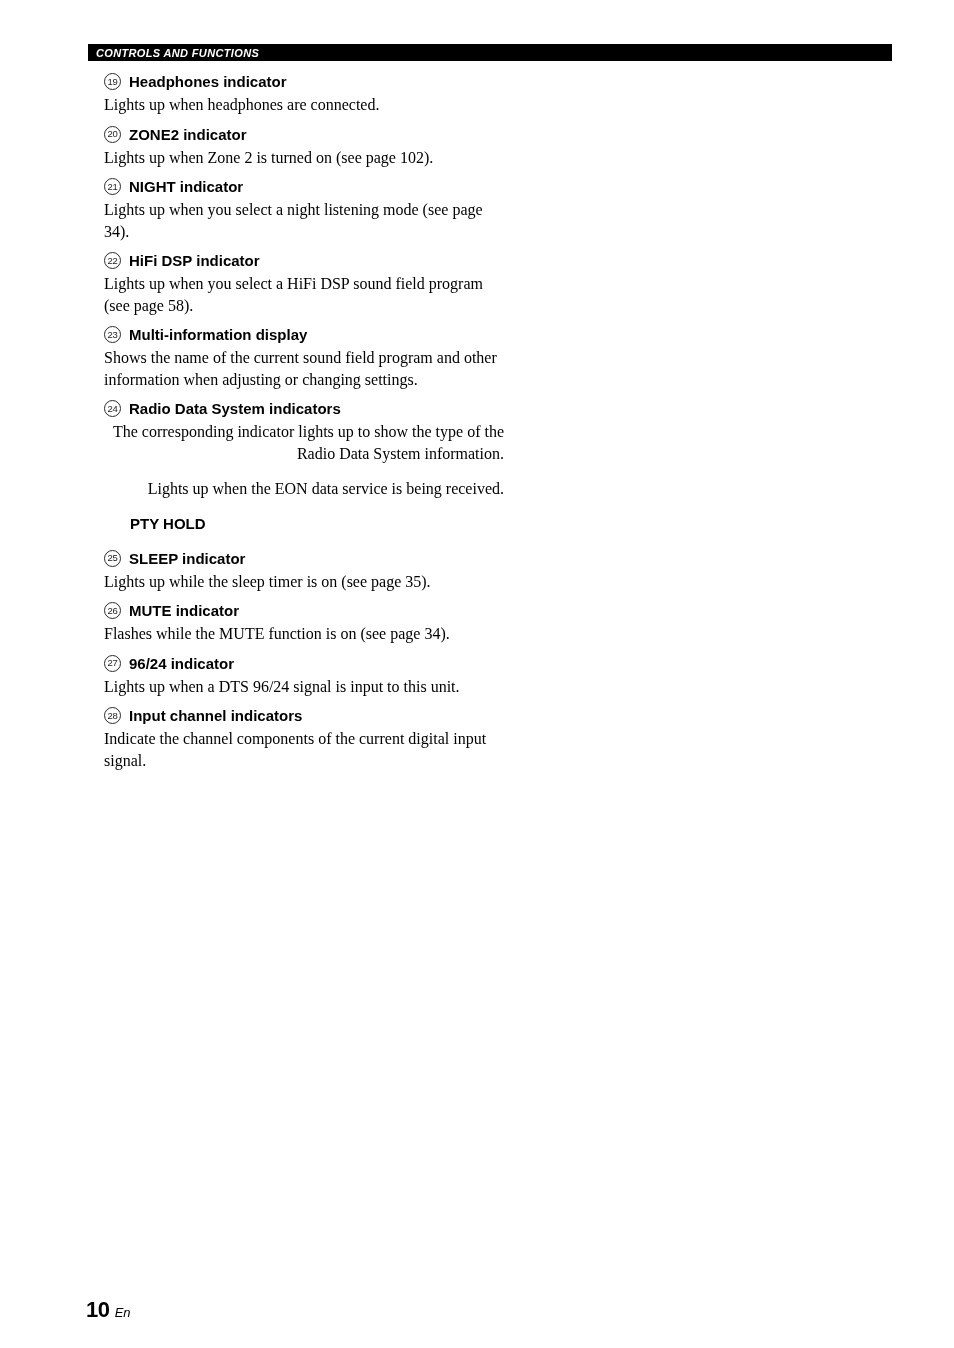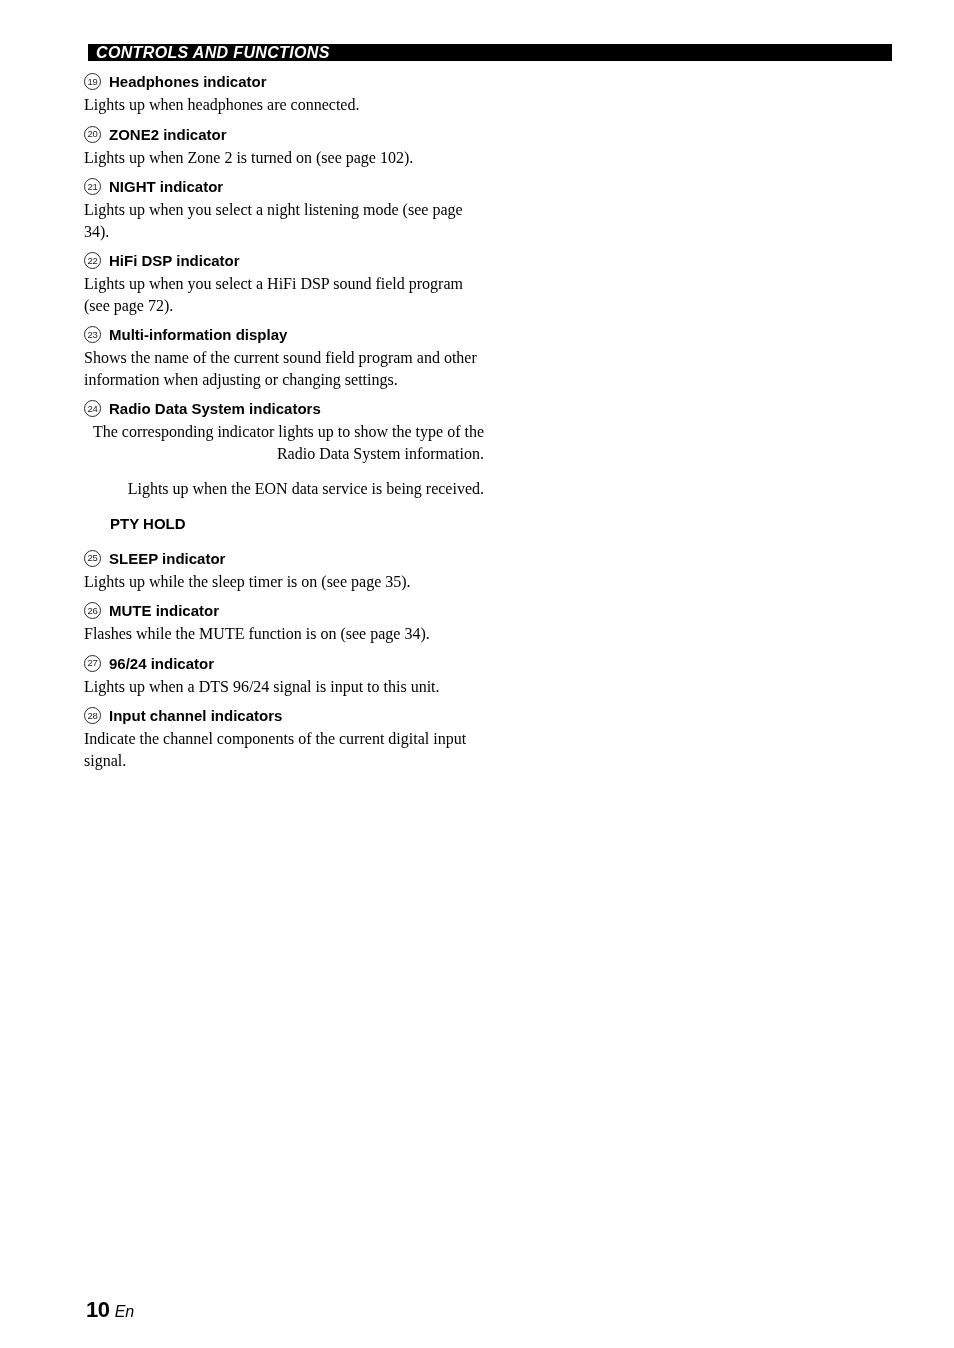--- a/index.html
+++ b/index.html
@@ -25,30 +25,30 @@
     height: 17px;
     background: #000000;
     display: flex;
     align-items: center;
   }
   .header-bar .header-title {
     color: #ffffff;
     font-family: "Liberation Sans", "DejaVu Sans", sans-serif;
     font-weight: bold;
     font-style: italic;
-    font-size: 16px;
+    font-size: 11px;
     letter-spacing: 0.35px;
     padding-left: 8px;
     white-space: nowrap;
   }
 
   
   .content {
     position: absolute;
-    left: 84px;
+    left: 104px;
     top: 72px;
     width: 400px;
   }
 
   
   .entry {
     margin: 0 0 9px 0;
   }
   .entry:first-child { margin-top: 0; }
 
@@ -123,21 +123,21 @@
     font-family: "Liberation Sans", "DejaVu Sans", sans-serif;
   }
   .footer .page-number {
     font-weight: bold;
     font-size: 22px;
     line-height: 1;
     letter-spacing: -0.4px;
   }
   .footer .page-lang {
     font-style: italic;
-    font-size: 16px;
+    font-size: 13px;
     line-height: 1;
     margin-left: 5px;
     text-align: center;
   }
 </style>
 </head>
 <body>
 
 <div class="header-bar">
   <span class="header-title">CONTROLS AND FUNCTIONS</span>
@@ -163,21 +163,21 @@
         <span class="circ-num">21</span>
         <span class="entry-title">NIGHT indicator</span>
       </div>
       <p class="entry-body">Lights up when you select a night listening mode (see page 34).</p>
     </div>
     <div class="entry">
       <div class="entry-heading">
         <span class="circ-num">22</span>
         <span class="entry-title">HiFi DSP indicator</span>
       </div>
-      <p class="entry-body">Lights up when you select a HiFi DSP sound field program (see page 72).</p>
+      <p class="entry-body">Lights up when you select a HiFi DSP sound field program (see page 58).</p>
     </div>
     <div class="entry">
       <div class="entry-heading">
         <span class="circ-num">23</span>
         <span class="entry-title">Multi-information display</span>
       </div>
       <p class="entry-body">Shows the name of the current sound field program and other information when adjusting or changing settings.</p>
     </div>
     <div class="entry indented" style="margin-bottom: 16px;">
       <div class="entry-heading">

